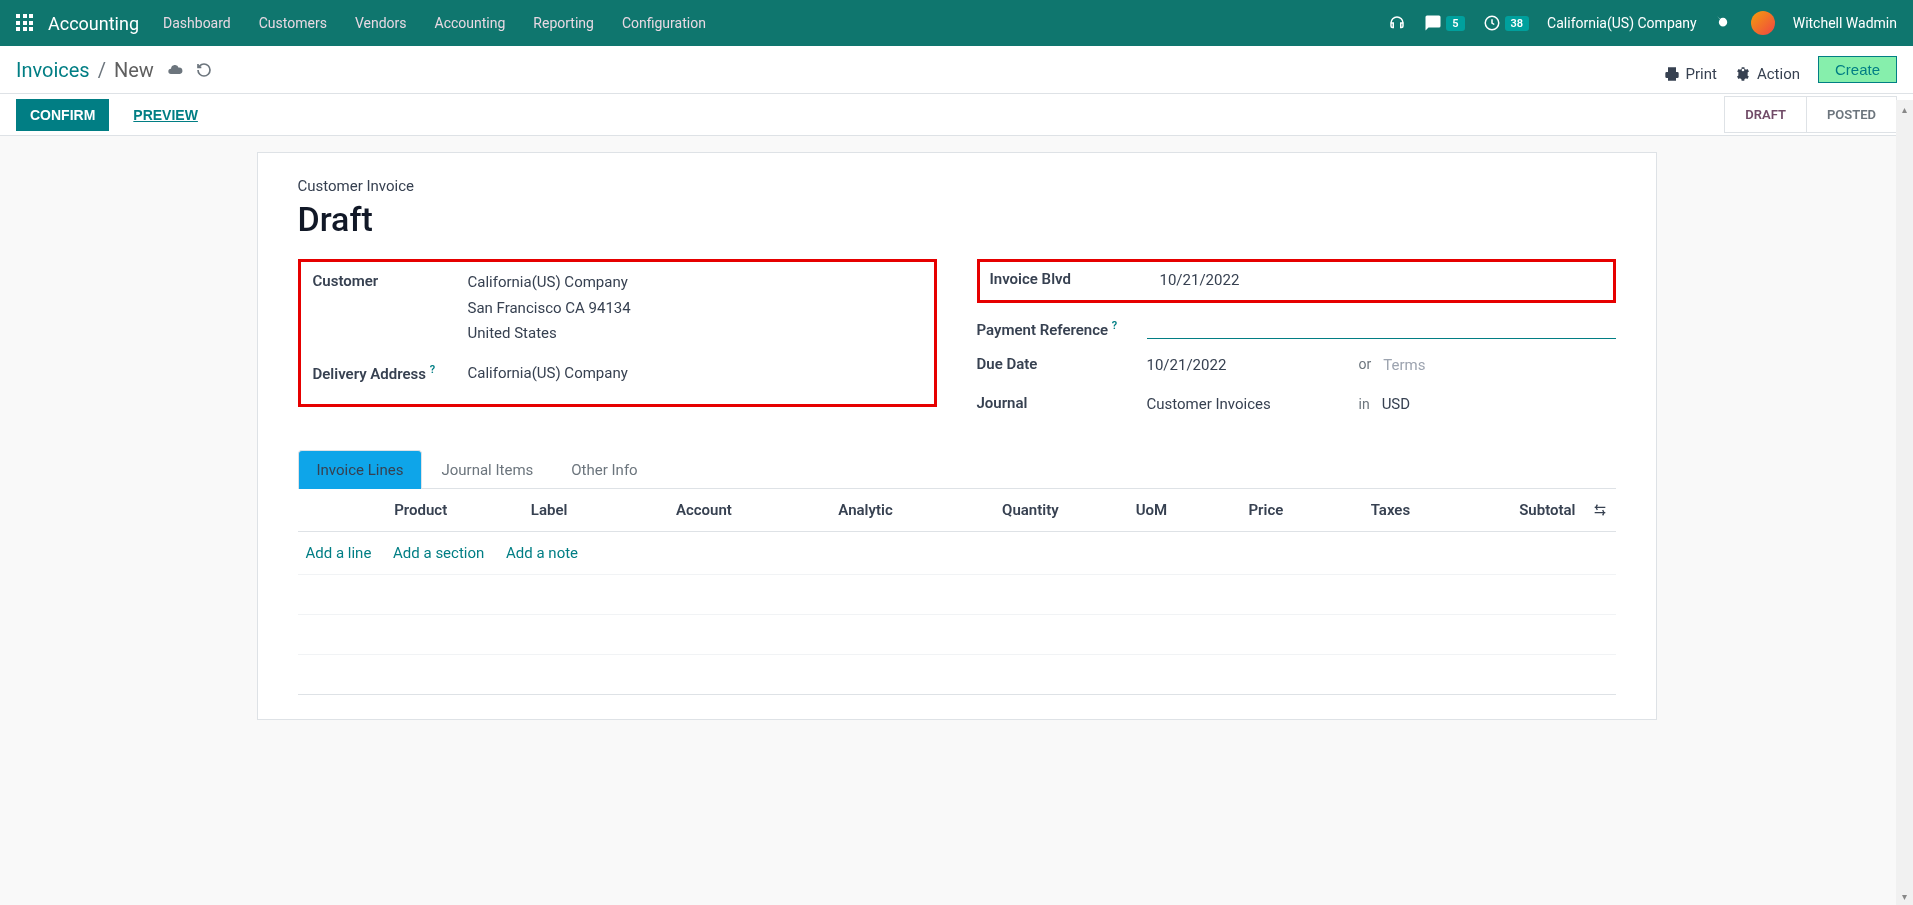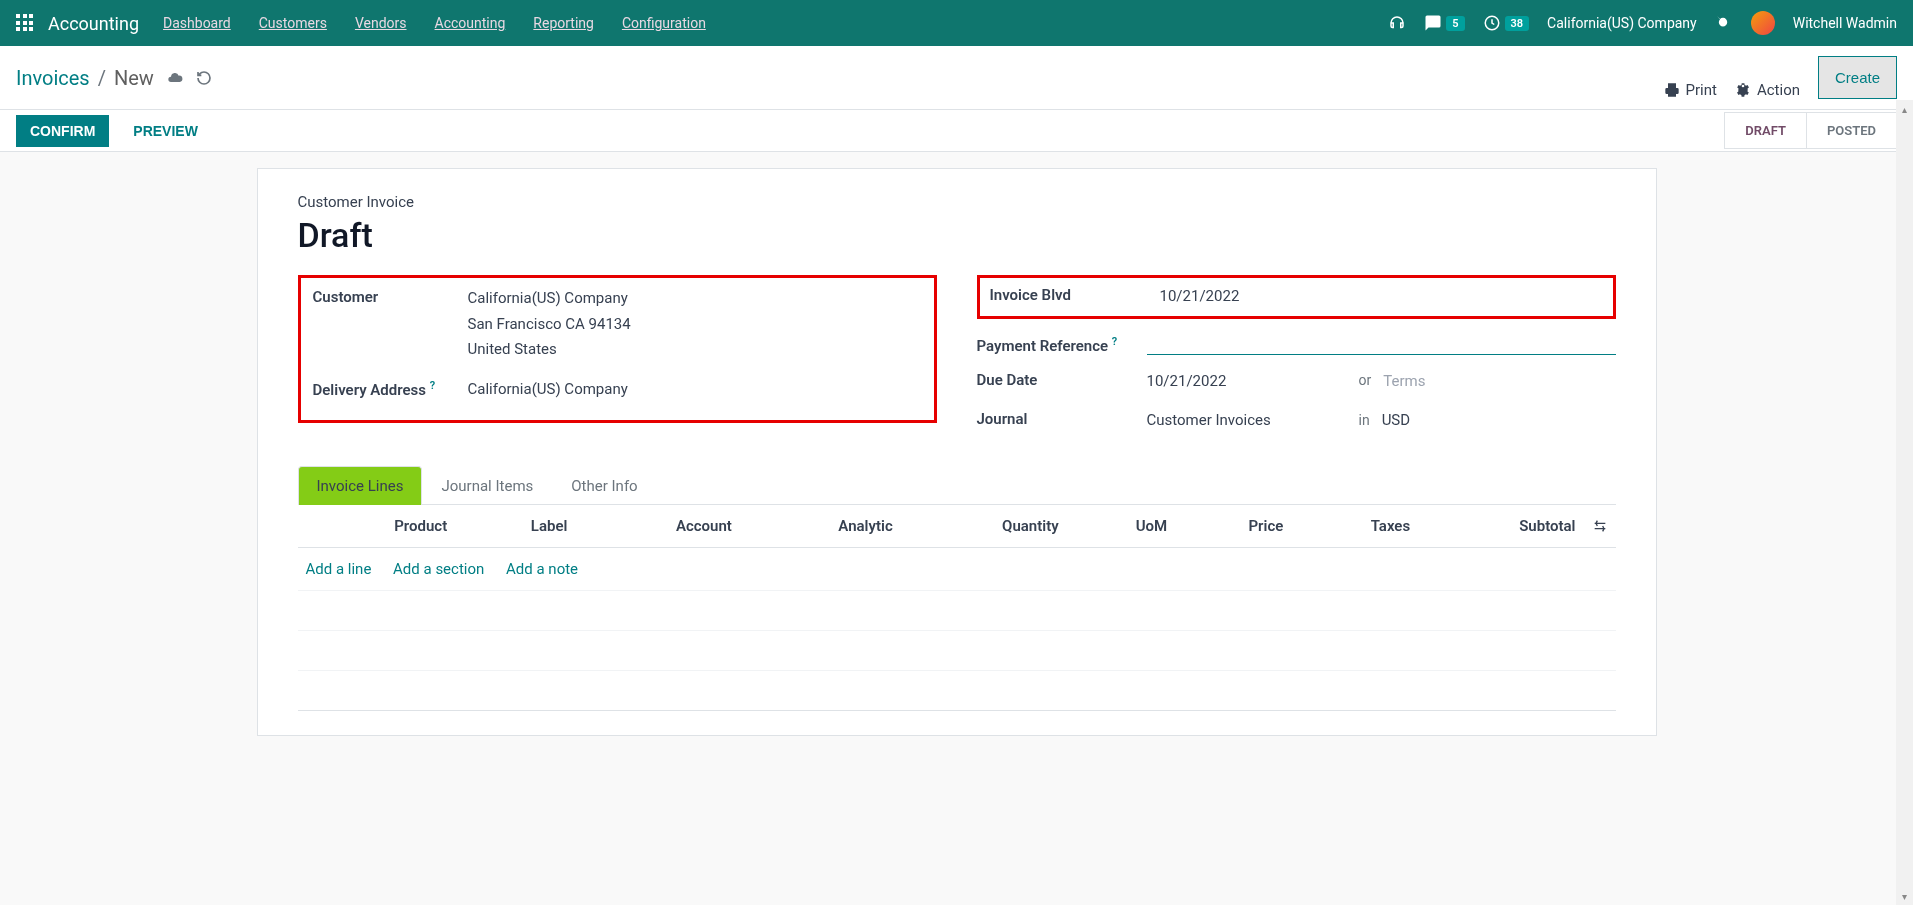--- a/index.html
+++ b/index.html
@@ -4,43 +4,43 @@
 <style>
   * { box-sizing: border-box; margin: 0; padding: 0; }
   body { font-family: -apple-system, BlinkMacSystemFont, "Segoe UI", Roboto, "Helvetica Neue", Arial, sans-serif; font-size: 14px; color: #374151; background: #f9f9f9; }
   
   
   .navbar { background: #0f766e; color: #fff; display: flex; align-items: center; height: 46px; padding: 0 16px; }
   .apps-icon { width: 18px; height: 18px; display: grid; grid-template-columns: repeat(3,1fr); grid-template-rows: repeat(3,1fr); gap: 2px; margin-right: 14px; cursor:pointer;}
   .apps-icon span { background: #fff; width: 4px; height: 4px; }
   .brand { font-size: 18px; font-weight: 400; color: #fff; margin-right: 24px; }
   .nav-menu { display: flex; gap: 28px; }
-  .nav-menu a { color: #e8d9e3; font-size: 14px; cursor: pointer; text-decoration: underline; }
+  .nav-menu a { color: #e8d9e3; font-size: 14px; cursor: pointer; }
   .nav-right { margin-left: auto; display: flex; align-items: center; gap: 18px; }
   .nav-icon-btn { color: #fff; cursor: pointer; font-size: 16px; display:flex; align-items:center; gap:4px;}
   .badge { background: #00A09D; color: #fff; font-size: 11px; padding: 1px 6px; border-radius: 3px; font-weight:600;}
   .company-name { color: #fff; font-size: 14px; }
   .avatar { width: 24px; height: 24px; border-radius: 50%; background: linear-gradient(135deg,#f59e0b,#ef4444); display:inline-block;}
   .user-name { color: #fff; font-size: 14px; }
   
   
   .control-panel { background: #fff; border-bottom: 1px solid #dee2e6; padding: 10px 16px; display:flex; align-items:center; }
   .breadcrumb { font-size: 20px; color: #5f5f5f; display:flex; align-items:center; gap:8px;}
   .breadcrumb a { color: #017e84; cursor:pointer; }
   .breadcrumb .sep { color: #6c757d; }
   .breadcrumb .current { color: #5f5f5f; }
   .breadcrumb-icon { color: #6c757d; font-size:16px; cursor:pointer; margin-left:4px;}
   .cp-right { margin-left:auto; display:flex; align-items:flex-end; gap:18px;}
   .cp-btn { color: #374151; font-size:15px; cursor:pointer; display:flex; align-items:center; gap:6px;}
-  .create-btn { border: 1px solid #017e84; color: #017e84; background:#e5e5e5; padding: 12px 16px; font-size:15px; cursor:pointer; font-weight:500;}
+  .create-btn { border: 1px solid #017e84; color: #017e84; background:#86efac; padding: 4px 16px; font-size:15px; cursor:pointer; font-weight:500;}
   
   
   .status-bar { background:#fff; border-bottom: 1px solid #dee2e6; display:flex; align-items:center; padding: 0 16px; height:42px;}
   .confirm-btn { background:#017e84; color:#fff; border:none; padding:8px 14px; font-size:14px; font-weight:600; cursor:pointer;}
-  .preview-btn { color:#017e84; background:none; border:none; padding:8px 14px; font-size:14px; font-weight:600; cursor:pointer; margin-left:10px;}
+  .preview-btn { color:#017e84; background:none; border:none; padding:8px 14px; font-size:14px; font-weight:600; cursor:pointer; margin-left:10px;text-decoration:underline;}
   .status-arrows { margin-left:auto; display:flex; align-items:center;}
   .status-step { padding: 10px 20px; font-size:13px; font-weight:600; color:#6c757d; position:relative; border:1px solid #dee2e6; border-left:none;}
   .status-step.active { color:#714B67; }
   .status-step:first-child { border-left:1px solid #dee2e6;}
   
   
   .sheet-wrap { padding: 16px 60px; }
   .sheet { background:#fff; border:1px solid #dee2e6; padding: 24px 40px; max-width:1400px; margin:0 auto;}
   .form-title-sub { font-size:15px; color:#374151; margin-bottom:4px;}
   .form-title { font-size:34px; font-weight:500; color:#111827; margin-bottom:20px;}
@@ -55,21 +55,21 @@
   .field-label sup { color:#017e84; font-size:11px; cursor:pointer;}
   .field-value { flex:1; font-size:15px; color:#374151; line-height:1.7;}
   .field-input { flex:1; border:none; border-bottom:1px solid #017e84; outline:none; font-size:15px; padding:2px 0; background:transparent;}
   .field-inline { display:flex; align-items:center; gap:12px;}
   .field-inline .or-in { color:#6c757d; font-size:14px;}
   .placeholder-text { color:#9ca3af; }
   
   
   .tabs { display:flex; border-bottom:1px solid #dee2e6; margin-top:18px;}
   .tab { padding:10px 18px; border:1px solid transparent; border-bottom:none; font-size:15px; color:#6c757d; cursor:pointer; margin-bottom:-1px;}
-  .tab.active { border-color:#dee2e6; background:#84cc16; color:#374151; border-radius:4px 4px 0 0;}
+  .tab.active { border-color:#dee2e6; background:#0ea5e9; color:#374151; border-radius:4px 4px 0 0;}
   
   
   table.lines { width:100%; border-collapse:collapse; margin-top:0;}
   table.lines th { text-align:right; font-weight:600; font-size:15px; padding:12px 8px; border-bottom:1px solid #dee2e6; color:#374151;}
   table.lines th.r, table.lines td.r { text-align:right;}
   table.lines td { padding:12px 8px; border-bottom:1px solid #f1f3f5; font-size:15px;}
   .add-link { color:#017e84; cursor:pointer; margin-right:18px; font-size:15px;}
   .empty-row td { height:40px; border-bottom:1px solid #f1f3f5;}
   
   .scrollbar-track { position:fixed; right:0; top:100px; bottom:0; width:17px; background:#f1f1f1;}

